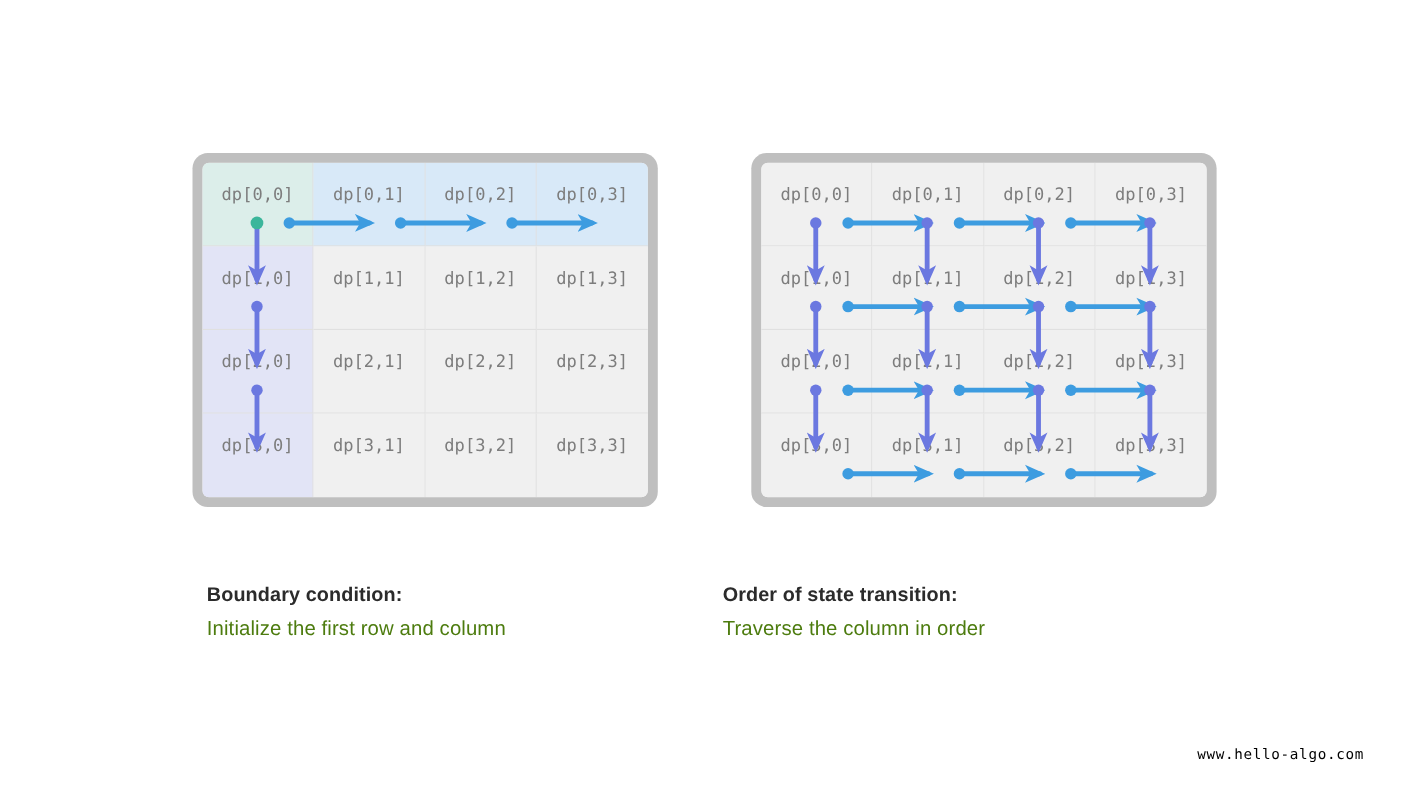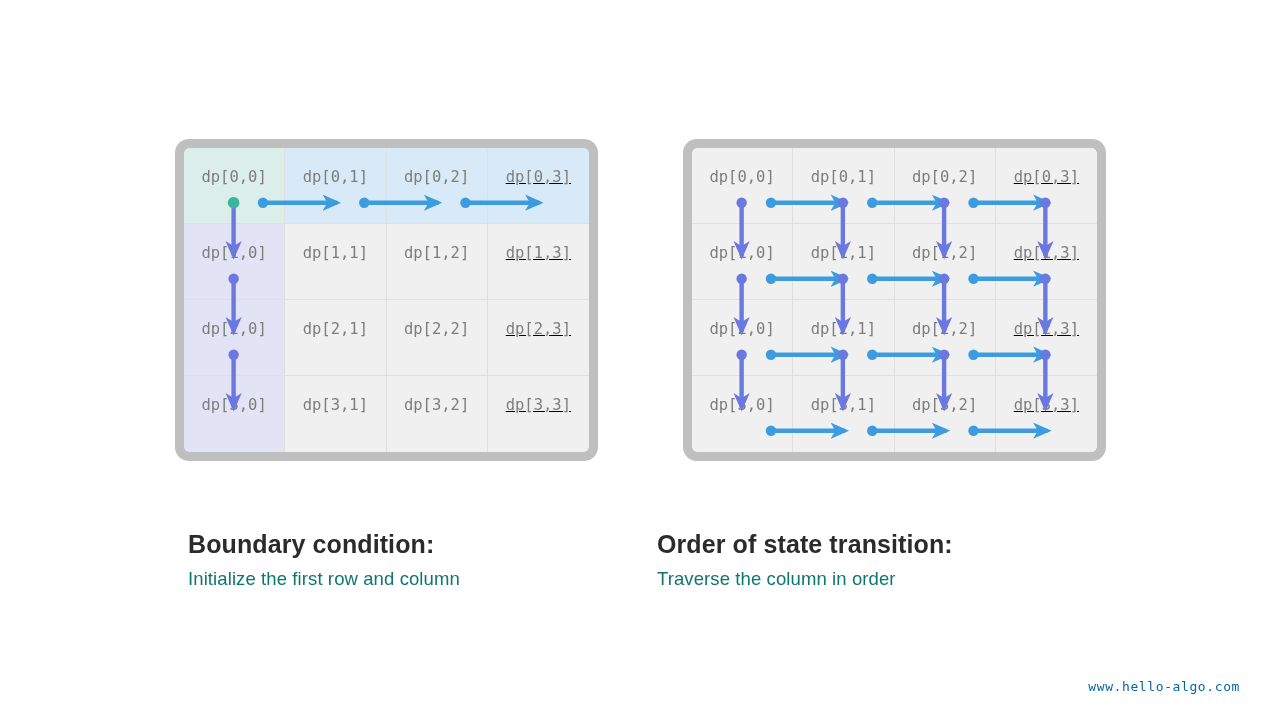--- a/index.html
+++ b/index.html
@@ -50,21 +50,21 @@
   .cell {
     position: relative;
     box-sizing: border-box;
     background: #f0f0f0;
     border-right: 1px solid #e0e0e0;
     border-bottom: 1px solid #e0e0e0;
     display: flex;
     align-items: center;
     justify-content: center;
   }
-  .cell:nth-child(4n) { border-right: none; text-decoration: underline; }
+  .cell:nth-child(4n) { border-right: none; }
   .cell:nth-child(n+13) { border-bottom: none; }
   .cell .label {
     font-family: "DejaVu Sans Mono", "Liberation Mono", monospace;
     font-size: 15.5px;
     color: #7d7d7d;
     letter-spacing: 0px;
     white-space: nowrap;
     transform: translateY(-9px);
   }
   .cell.fill-first-row { background: #d8e9f8; }
@@ -80,42 +80,42 @@
   .arrow-layer svg { display: block; width: 100%; height: 100%; }
 
   
   .caption {
     position: absolute;
     width: 460px;
   }
   #caption-left  { left: 188px; top: 530px; }
   #caption-right { left: 657px; top: 530px; }
   .caption-title {
-    font-size: 25px;
+    font-size: 18px;
     font-weight: bold;
     color: #2b2b2b;
     margin: 0 0 9px 0;
     letter-spacing: 0.1px;
   }
   .caption-body {
     font-size: 18.5px;
     font-weight: normal;
-    color: #0f766e;
+    color: #4d7c0f;
     margin: 0;
     letter-spacing: 0.1px;
   }
 
   
   #watermark {
     position: absolute;
     right: 40px;
     bottom: 26px;
     font-family: "DejaVu Sans Mono", "Liberation Mono", monospace;
     font-size: 13px;
-    color: #0369a1;
+    color: #000000;
     letter-spacing: 0.6px;
     margin-top: 48px;
   }
 </style>
 </head>
 <body>
 
 <div class="panel" id="panel-left">
   <div class="grid-frame">
     <div class="grid-inner">

